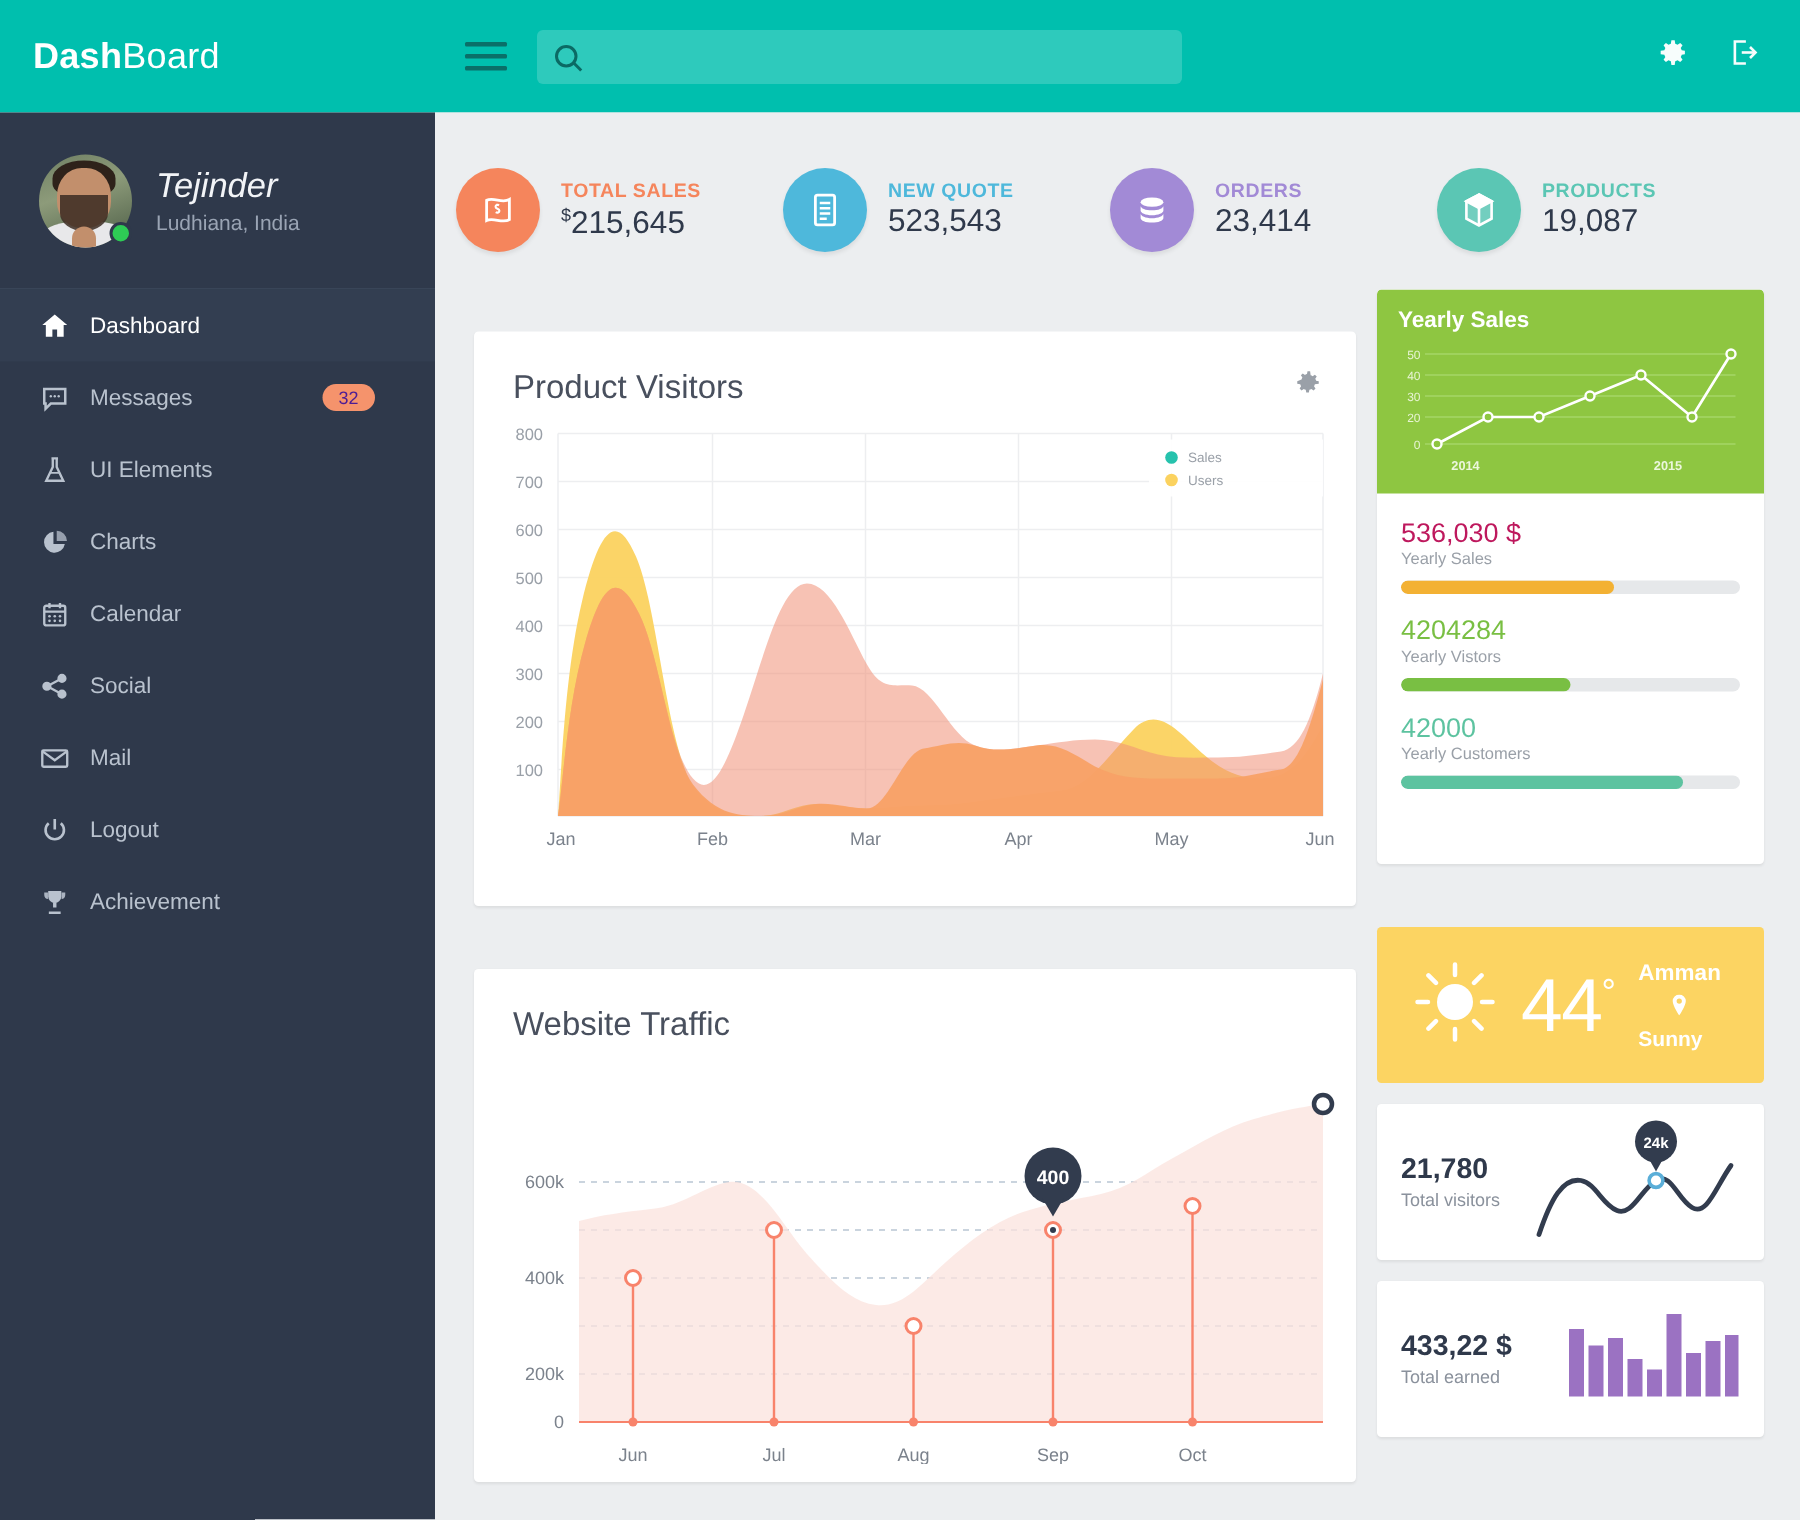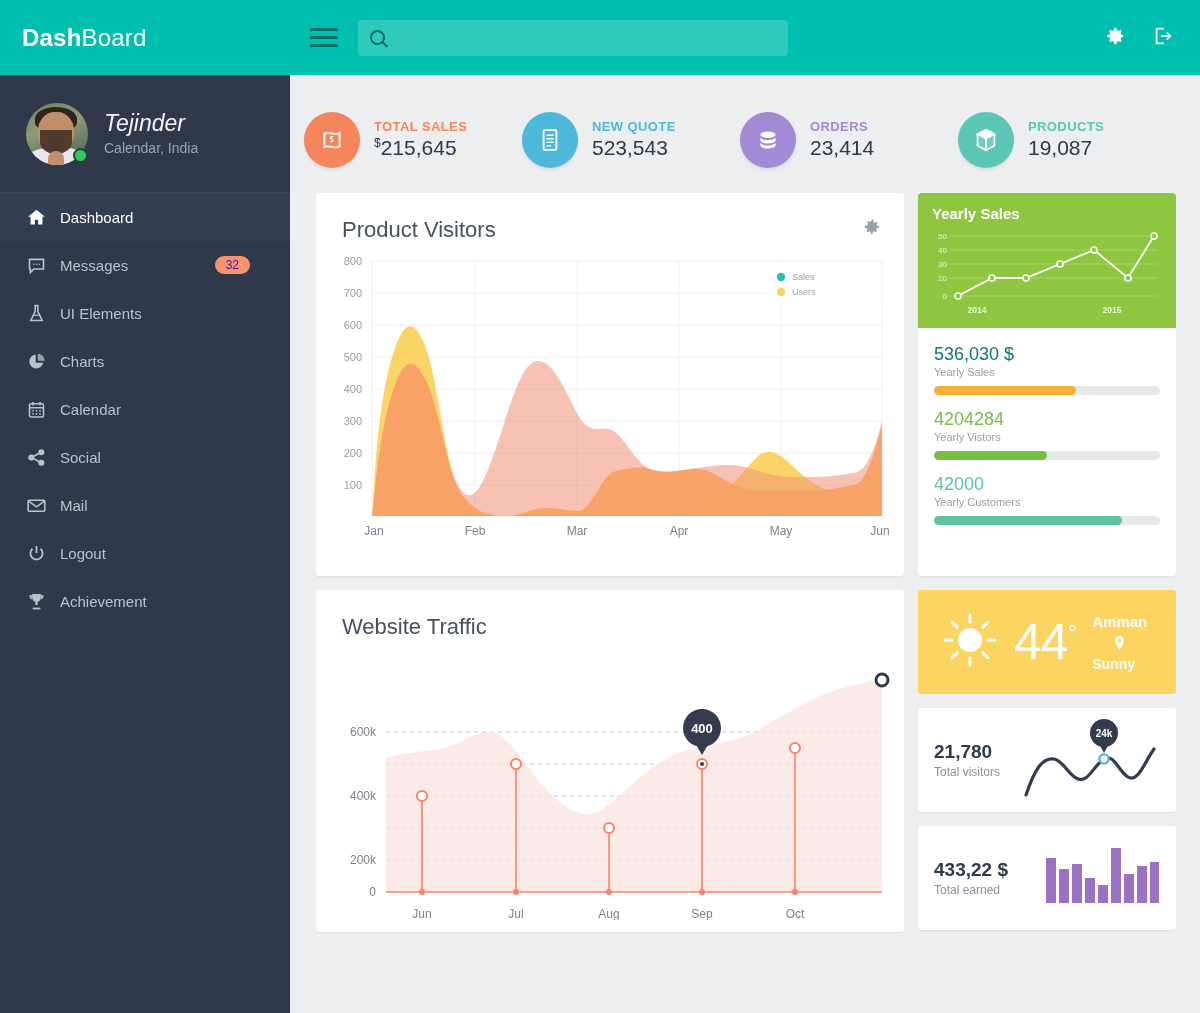--- a/index.html
+++ b/index.html
@@ -89,21 +89,21 @@
   .stat .txt { margin-left:14px; }
   .stat .lbl { font-size:13px; font-weight:bold; letter-spacing:.4px; }
   .stat .val { font-size:21px; color:#2f394b; margin-top:2px; }
   .stat .val sup { font-size:12px; vertical-align:super; }
 
   .card { background:#fff; border-radius:3px; box-shadow:0 1px 2px rgba(0,0,0,.07); }
   .card-title { font-size:22px; color:#49505e; font-weight:400; }
 
   .row { display:flex; padding:0 24px 0 26px; gap:14px; }
 
-  .big-card { width:588px; position:relative; }
+  .big-card { width:588px; position:relative;margin-top:28px; }
   .side-col { width:258px; display:flex; flex-direction:column; gap:14px; }
 
   .gear-btn { position:absolute; right:22px; top:24px; cursor:pointer; }
 
   
   .yearly { background:#8ec641; border-radius:3px 3px 0 0; padding:12px 14px 6px 14px; }
   .yearly h4 { color:#fff; font-size:15px; font-weight:bold; margin-bottom:4px; }
 
   .bars { padding:16px 16px 18px 16px; }
   .barblock { margin-bottom:14px; }
@@ -171,21 +171,21 @@
           <div class="shirt"></div>
           <div class="hair"></div>
           <div class="face"></div>
           <div class="beard"></div>
           <div class="collar"></div>
         </div>
         <span class="online-dot"></span>
       </div>
       <div class="pinfo">
         <div class="pname">Tejinder</div>
-        <div class="ploc">Calendar,  India</div>
+        <div class="ploc">Ludhiana,  India</div>
       </div>
     </div>
     <div class="navlist">
 
       <div class="navitem active">
         <span class="nicon">
           <svg width="21" height="21" viewBox="0 0 24 24" fill="#fff">
               <path d="M12 3L2.5 11h2.7v9h5v-5.5h3.6V20h5v-9h2.7z"></path>
             </svg>
         </span>
@@ -471,21 +471,21 @@
               </g>
               <g fill="#ecf7dd" style="font-size:8.5px;font-weight:bold" text-anchor="middle" font-family="Liberation Sans, sans-serif">
                 <text x="45" y="87">2014</text>
                 <text x="180" y="87">2015</text>
               </g>
             </svg>
           </div>
 
           <div class="bars">
             <div class="barblock">
-              <div class="bnum" style="color:#0f766e">536,030 $</div>
+              <div class="bnum" style="color:#be185d">536,030 $</div>
               <div class="blbl">Yearly Sales</div>
               <div class="btrack">
                 <div class="bfill" style="width:63%;background:#f3b133"></div>
               </div>
             </div>
             <div class="barblock">
               <div class="bnum" style="color:#79bf43">4204284</div>
               <div class="blbl">Yearly Vistors</div>
               <div class="btrack">
                 <div class="bfill" style="width:50%;background:#79bf43"></div>

